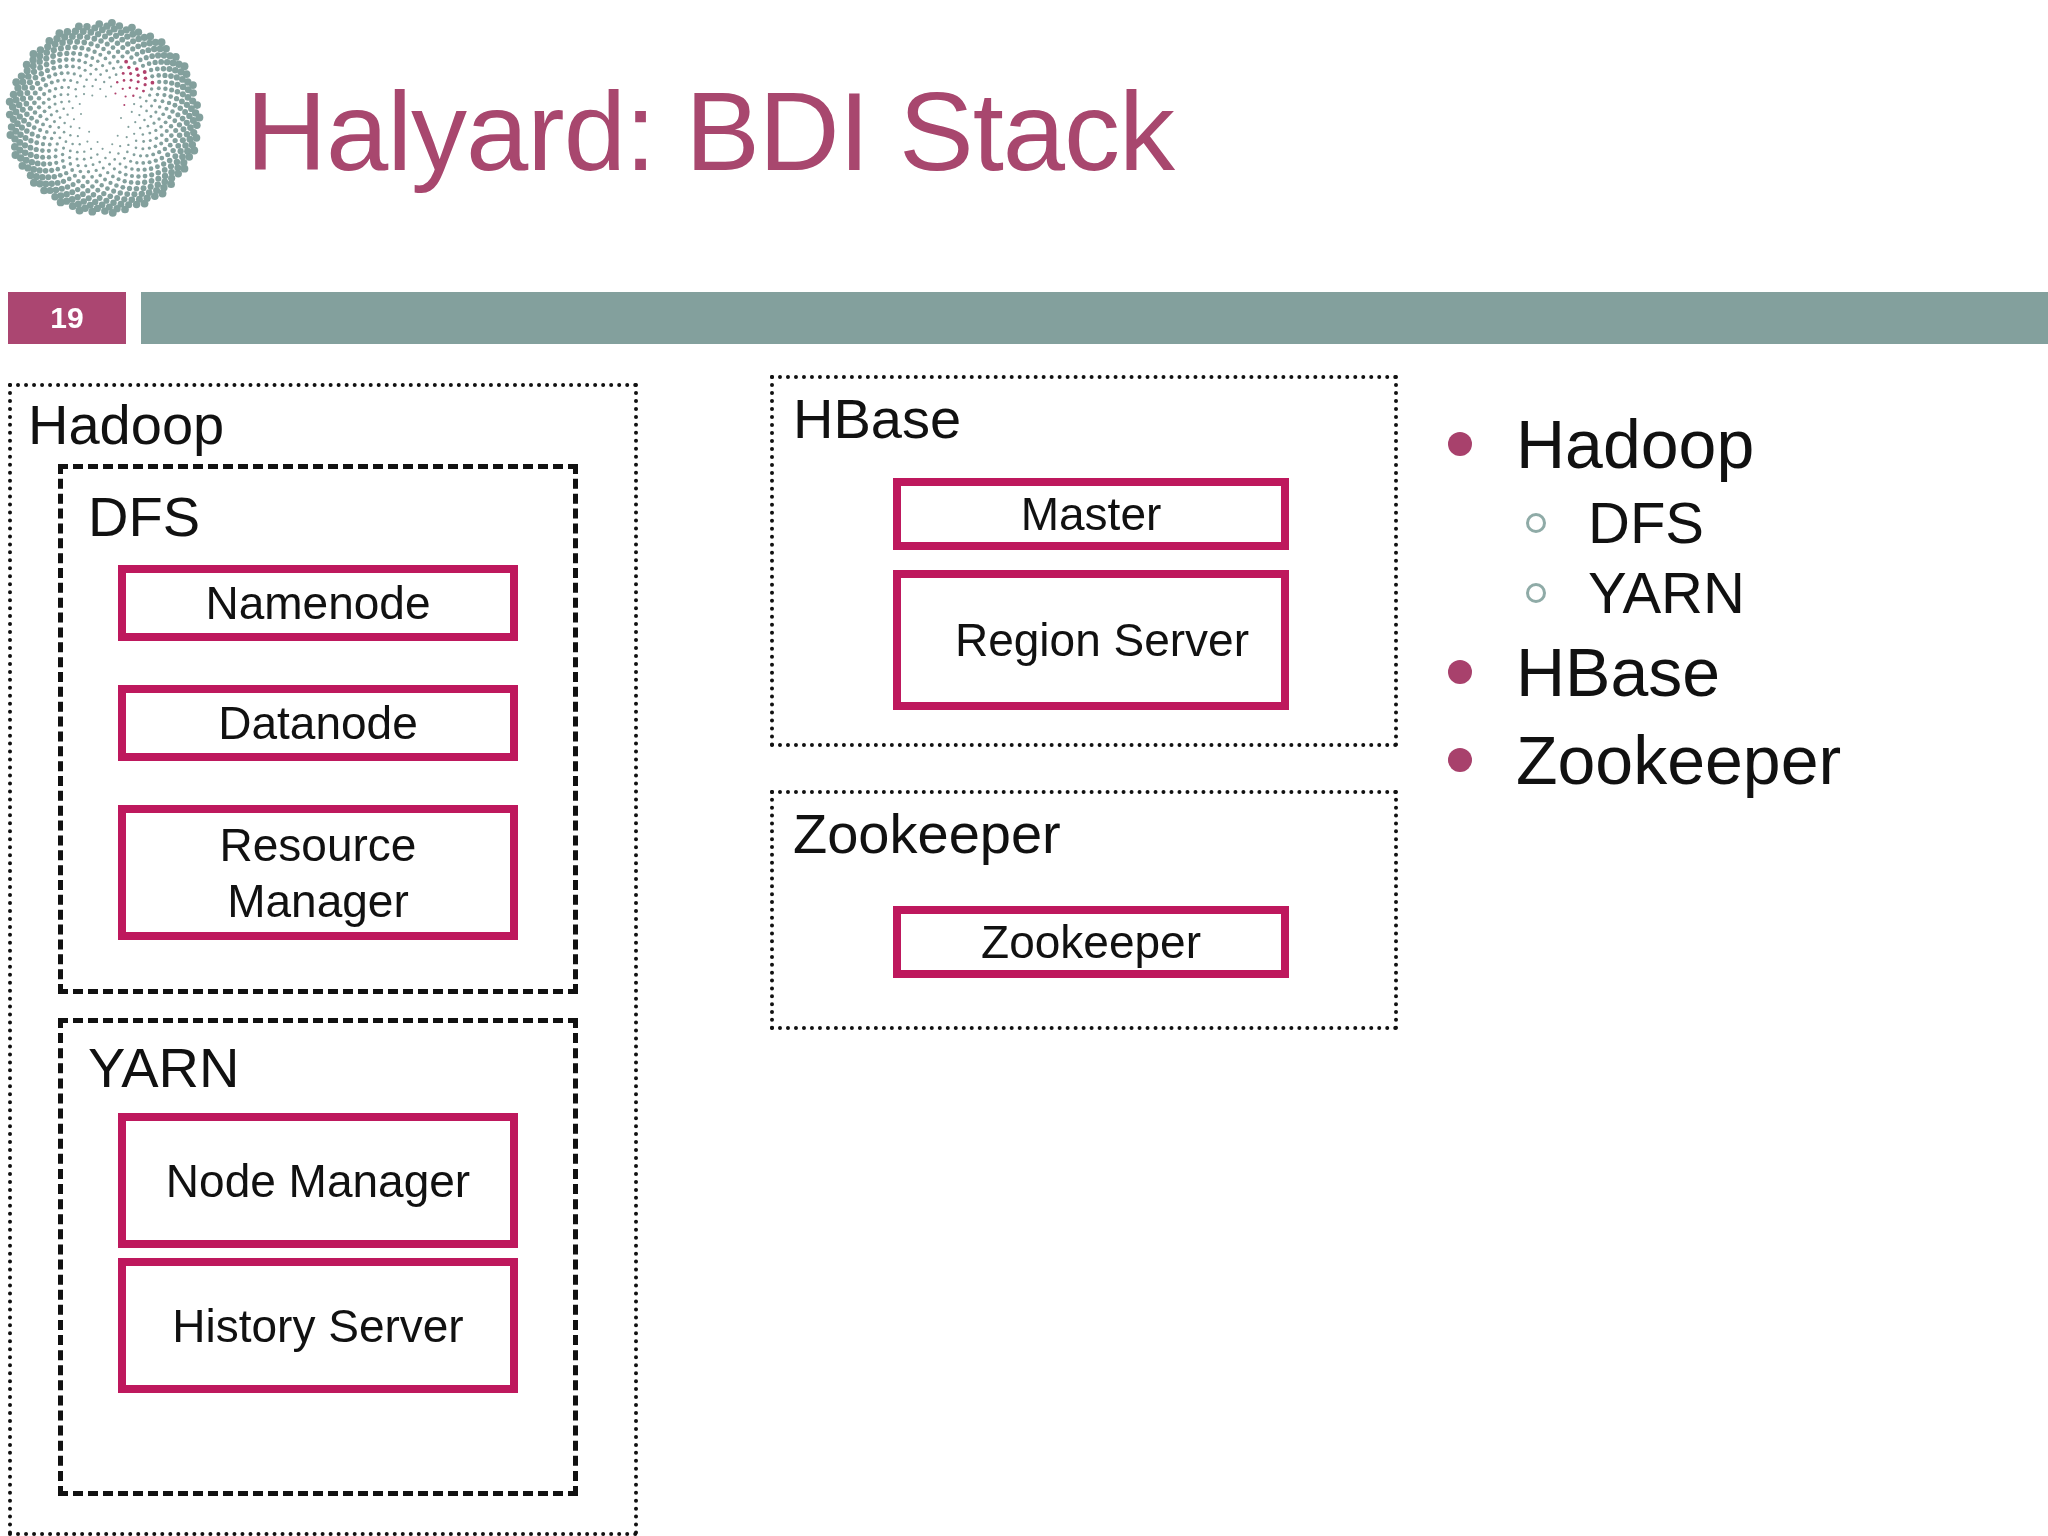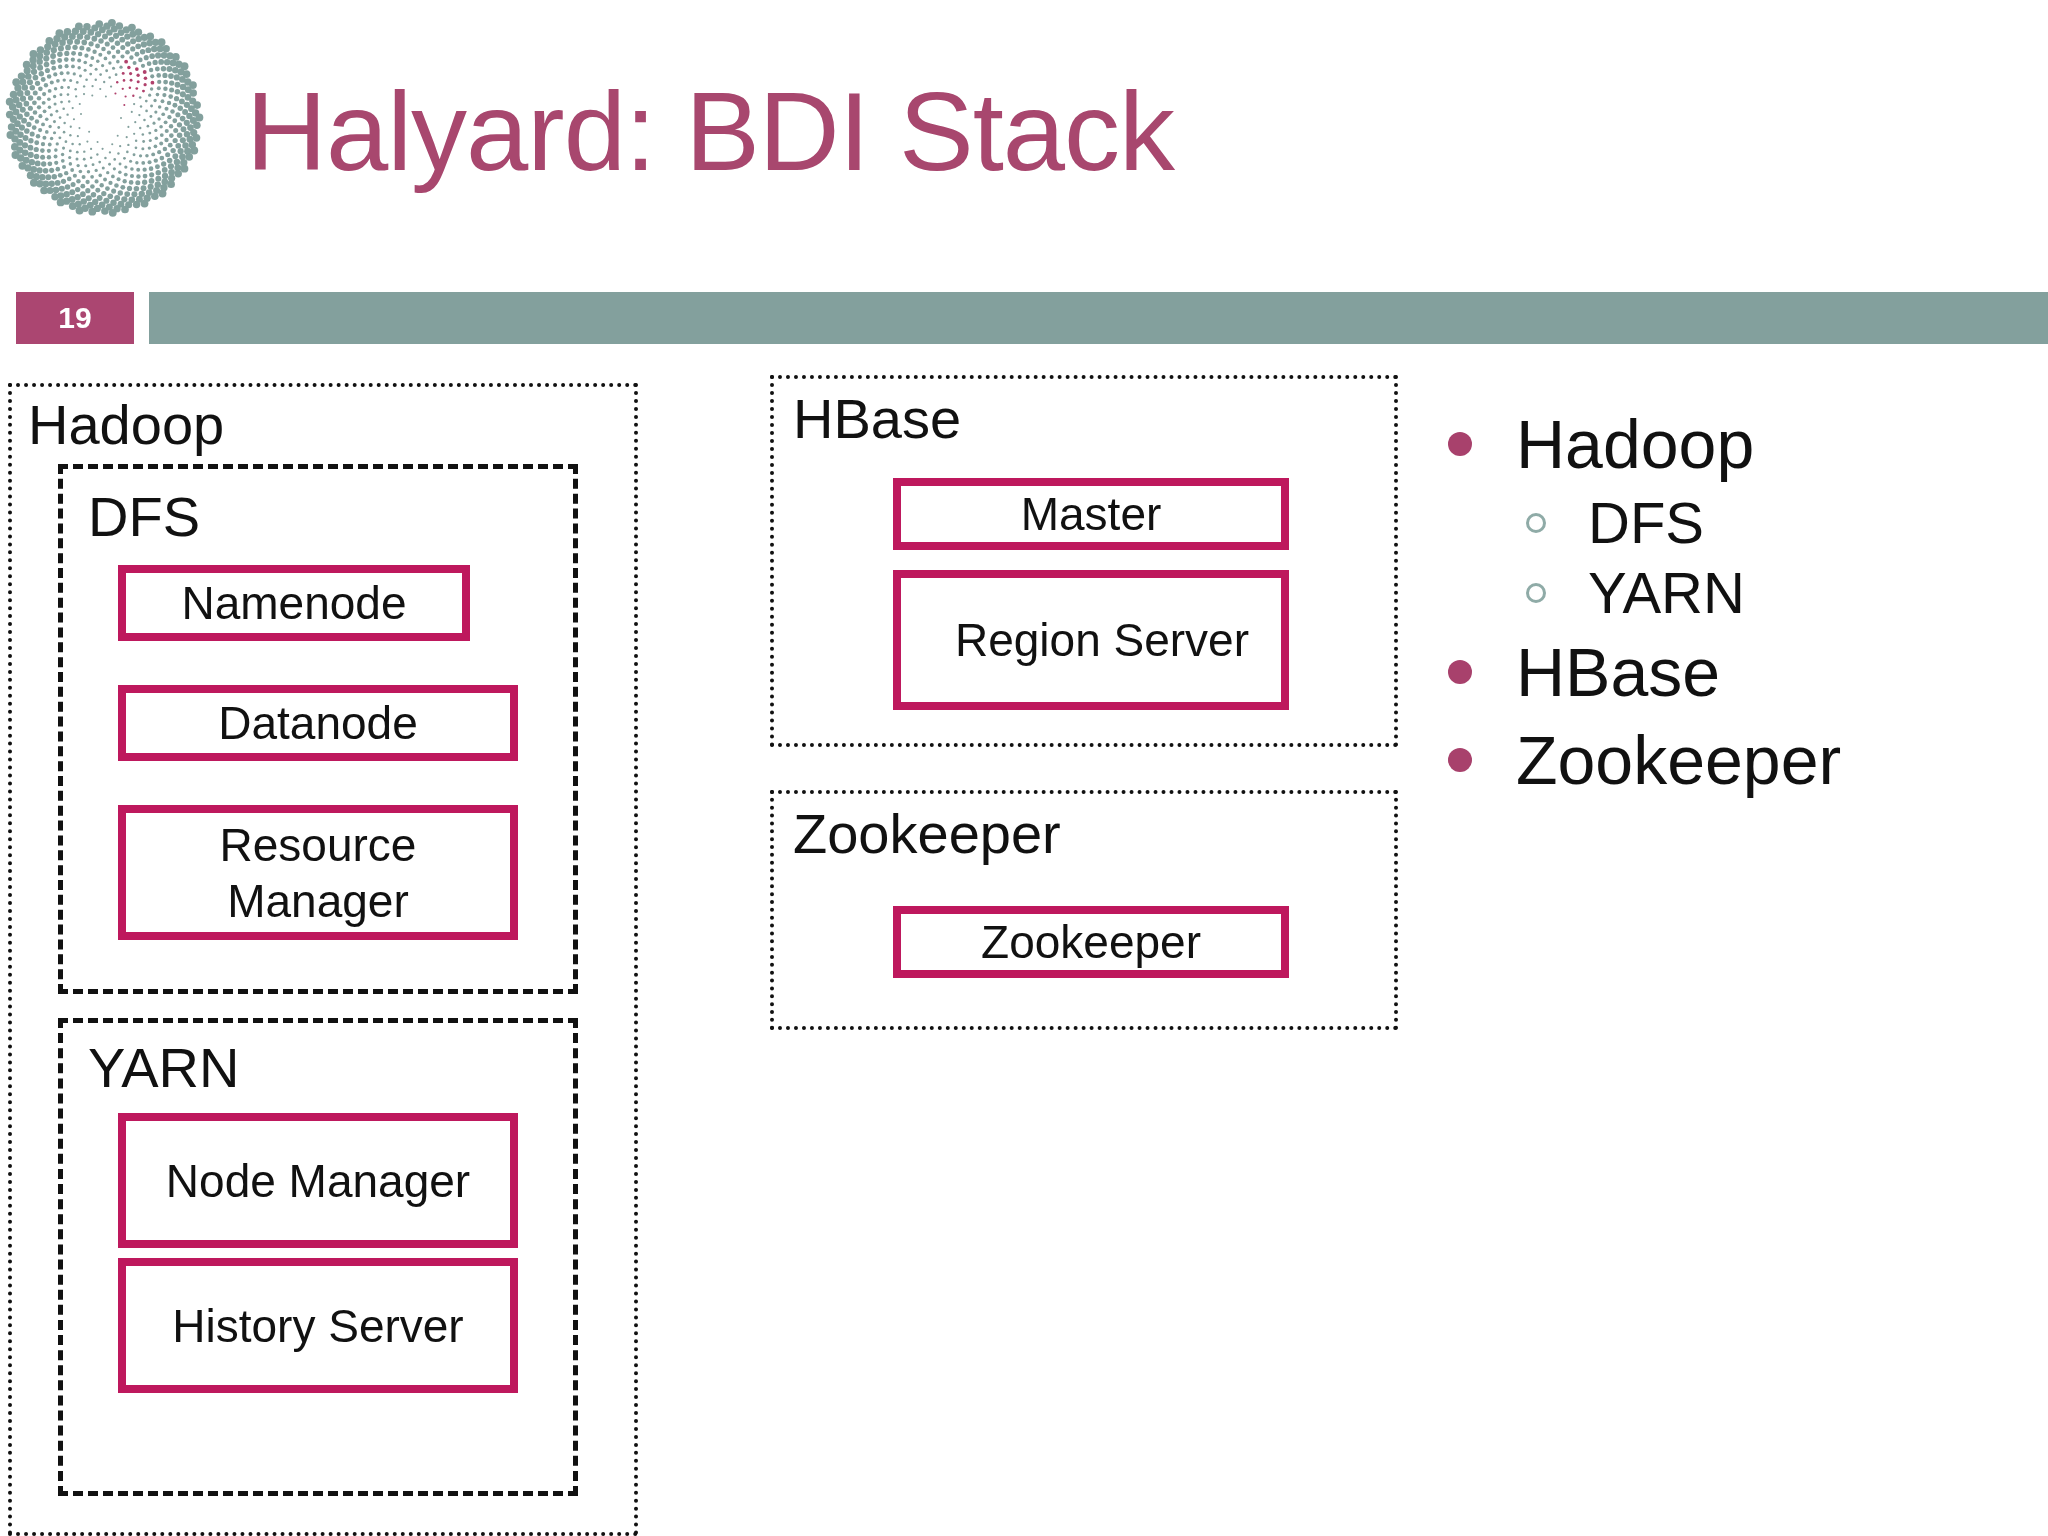--- a/index.html
+++ b/index.html
@@ -37,21 +37,21 @@
     line-height: 120px;
     color: #A8476E;
     letter-spacing: -1px;
     white-space: nowrap;
     font-weight: 400;
   }
 
   
   #page-band {
     position: absolute;
-    left: 16px;
+    left: 8px;
     top: 292px;
     width: 1664px;
     height: 52px;
     text-align: right;
   }
   #page-number-badge {
     position: absolute;
     left: 0; top: 0;
     width: 118px;
     height: 52px;
@@ -796,21 +796,21 @@
 </div>
 
 <div class="group-dotted" style="left:8px; top:383px; width:630px; height:1153px;">
 </div>
 <div class="group-label" style="left:28px; top:395px;">Hadoop</div>
 
 <div class="group-dashed" style="left:58px; top:464px; width:520px; height:530px;">
 </div>
 <div class="group-label" style="left:88px; top:487px;">DFS</div>
 
-<div class="node-box" style="left:118px; top:565px; width:352px; height:76px;">Namenode</div>
+<div class="node-box" style="left:118px; top:565px; width:400px; height:76px;">Namenode</div>
 
 <div class="node-box" style="left:118px; top:685px; width:400px; height:76px;">Datanode</div>
 
 <div class="node-box" style="left:118px; top:805px; width:400px; height:135px;">Resource Manager</div>
 
 <div class="group-dashed" style="left:58px; top:1018px; width:520px; height:478px;">
 </div>
 <div class="group-label" style="left:88px; top:1038px;">YARN</div>
 
 <div class="node-box" style="left:118px; top:1113px; width:400px; height:135px;">Node Manager</div>

